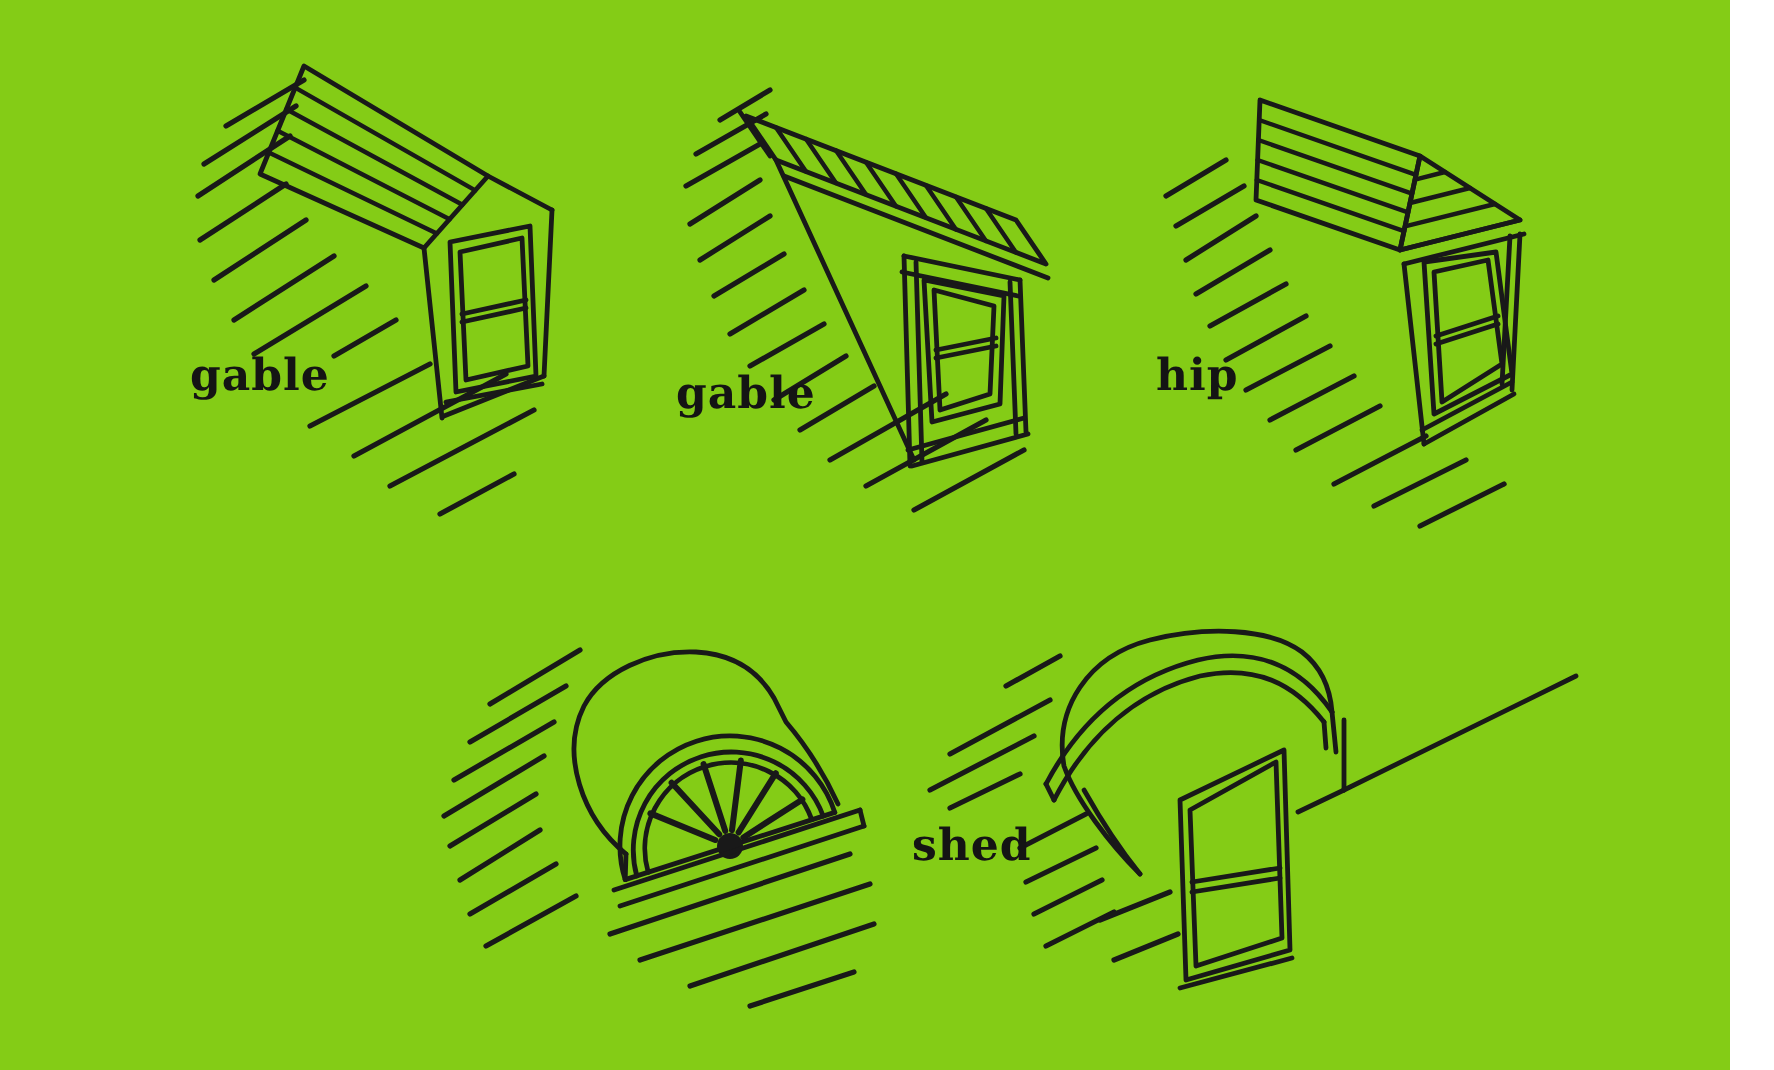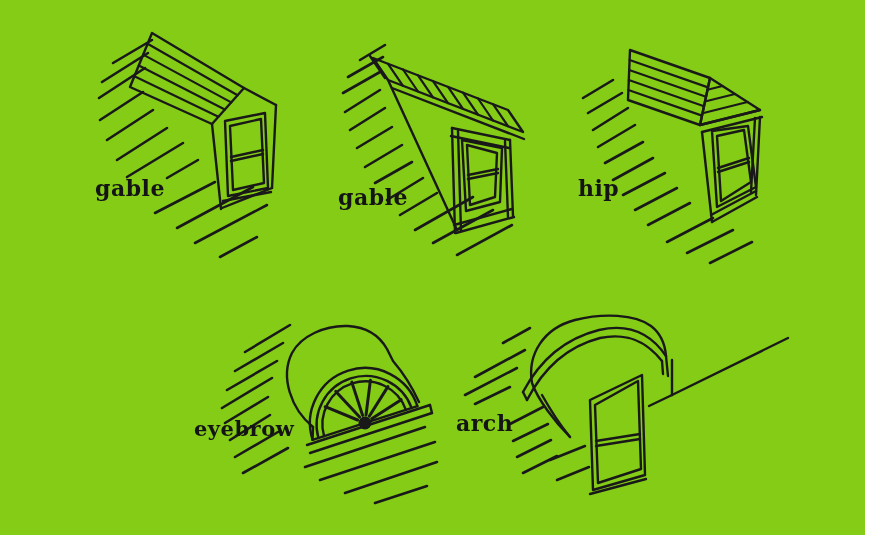--- a/index.html
+++ b/index.html
@@ -247,16 +247,15 @@
         <line x1="151" y1="141" x2="195" y2="134"></line>
         <line x1="151" y1="146" x2="195" y2="139"></line>
         <line x1="145" y1="194" x2="201" y2="179"></line>
       </g>
     </svg>
   </div>
 
   <div class="lbl" style="left:95px;top:177px;">gable</div>
   <div class="lbl" style="left:338px;top:186px;">gable</div>
   <div class="lbl" style="left:578px;top:177px;">hip</div>
-  <div class="lbl small" style="left:194px;top:418px;">eyebrow</div>
-  <div class="lbl" style="left:456px;top:412px;">arch</div>
+  <div class="lbl" style="left:456px;top:412px;">shed</div>
 
 </div>
 
 </body></html>

